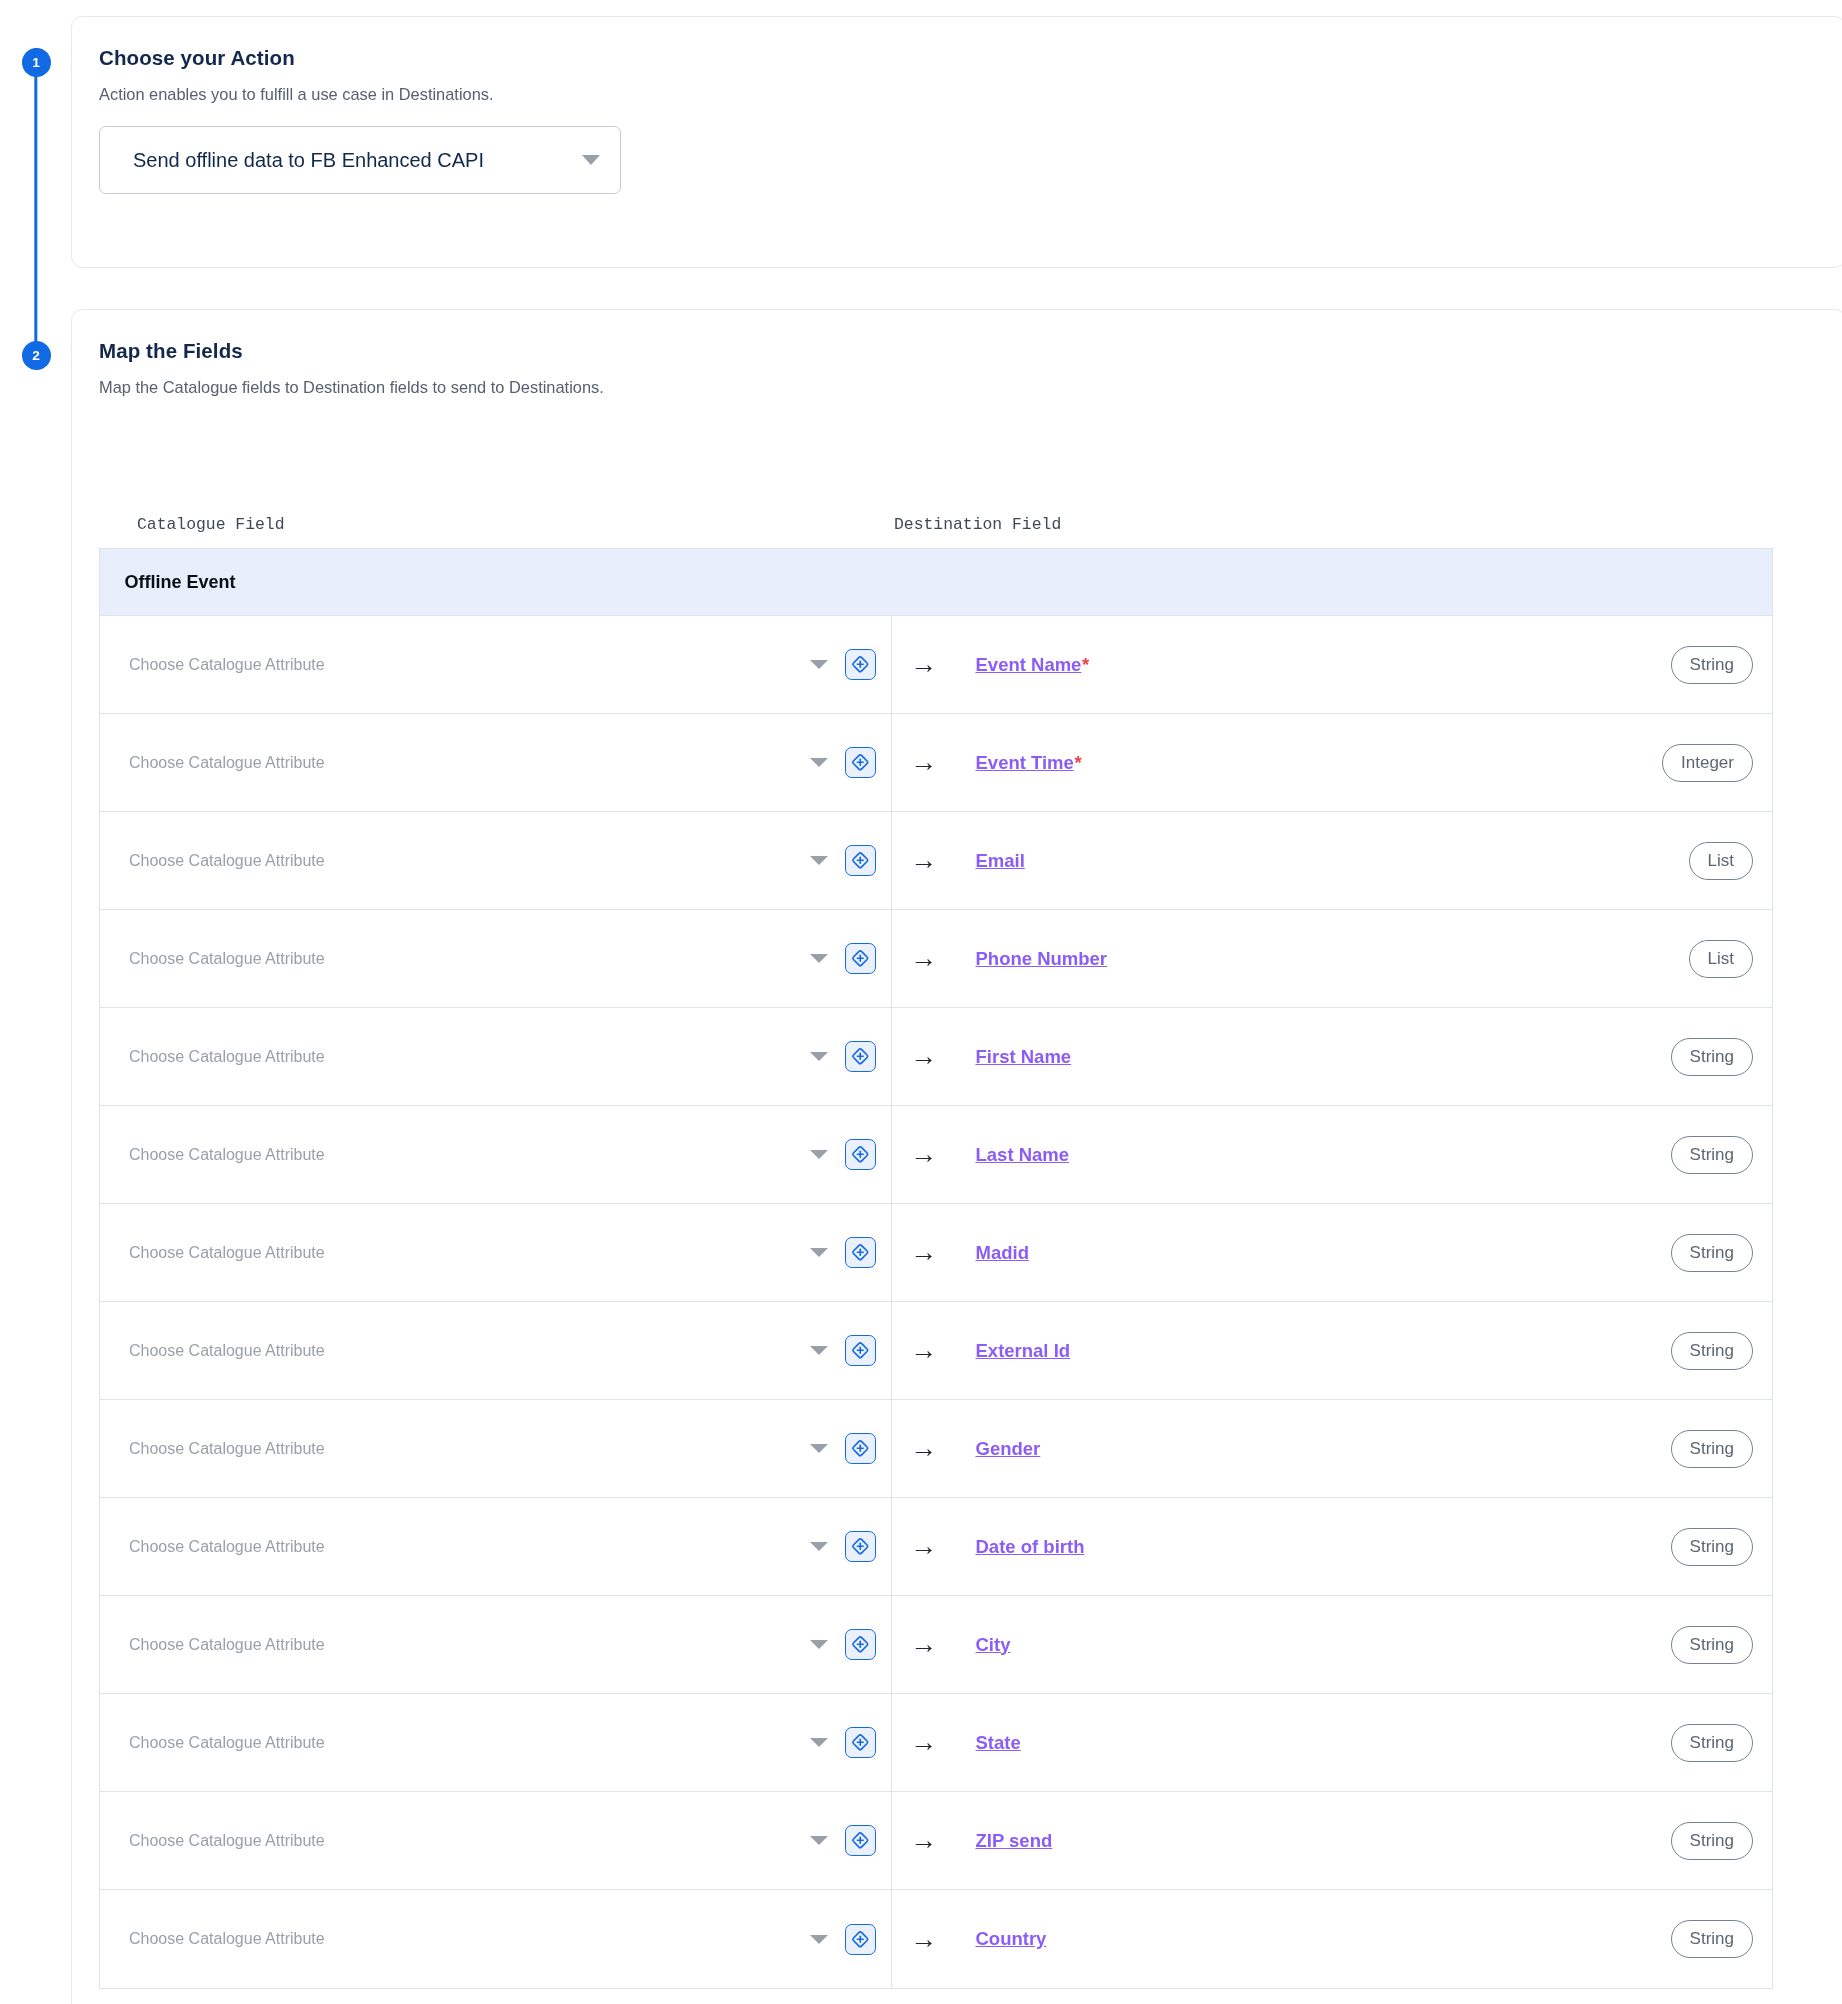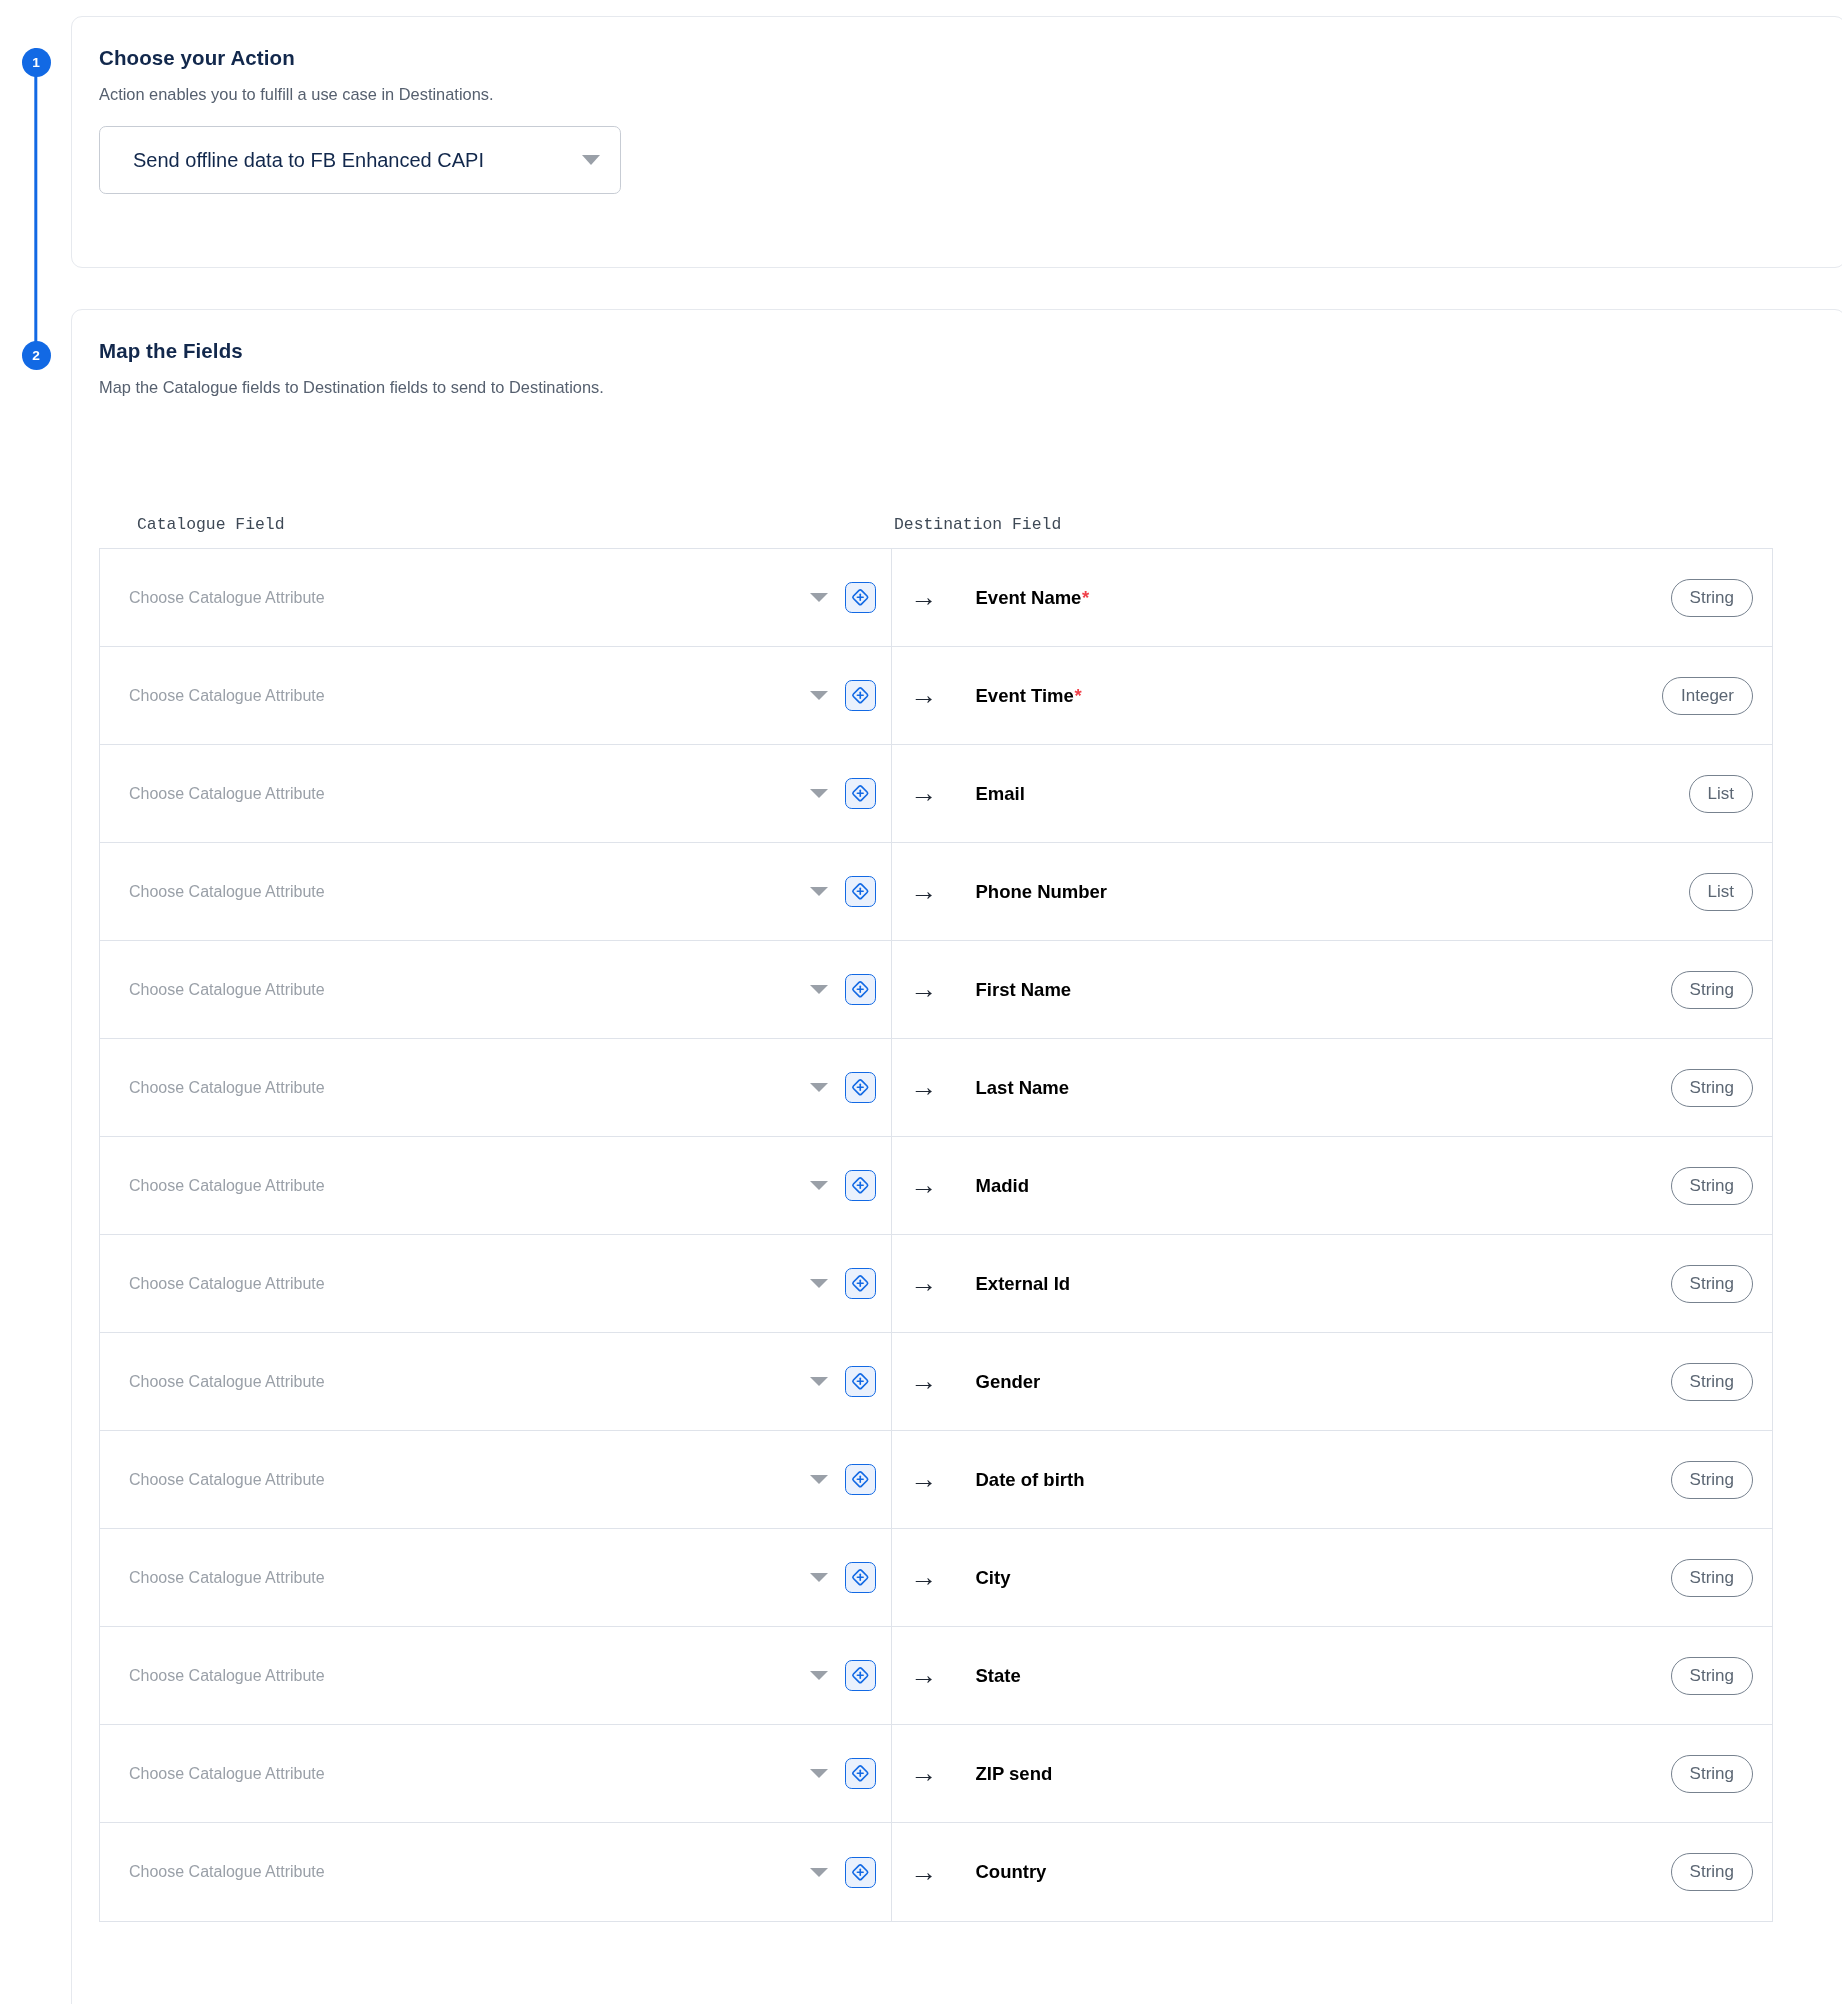--- a/index.html
+++ b/index.html
@@ -198,22 +198,23 @@
   .cell-dest {
     position: relative;
     flex: 1;
     display: flex;
     align-items: center;
   }
   .dest-label {
     margin-left: 20.5px;
     font-size: 18.5px;
     font-weight: 700;
-    color: #000000;
+    color: #8b5cf6;
     white-space: nowrap;
+    text-decoration: underline;
   }
   .req-star {
     color: #f0414a;
     font-size: 18.5px;
     font-weight: 700;
     margin-left: 0.7px;
   }
   .type-pill {
     position: absolute;
     right: 19px;
@@ -252,20 +253,23 @@
 <div class="card" id="card-map">
   <div class="card-title" style="top:29px;">Map the Fields</div>
   <div class="card-sub" style="top:68px;">Map the Catalogue fields to Destination fields to send to Destinations.</div>
 
   <div class="col-headers">
     <div class="col-header" id="hdr-catalogue">Catalogue Field</div>
     <div class="col-header" id="hdr-destination">Destination Field</div>
   </div>
 
   <div class="map-table">
+    <div class="group-row">
+      <span class="group-label">Offline Event</span>
+    </div>
     <div id="rows-container">
         <div class="map-row">
           <div class="cell-source">
             <span class="src-placeholder">Choose Catalogue Attribute</span>
             <span class="src-caret"></span>
             <div class="attr-btn">
               <svg width="20.5" height="20.5" viewBox="0 0 24 24" fill="none" stroke="#1269e4" stroke-width="1.9" stroke-linejoin="round">
                 <rect x="12" y="2.6" width="13.3" height="13.3" rx="2" transform="rotate(45 12 2.6)"></rect>
                 <line x1="8.6" y1="12" x2="15.4" y2="12" stroke-linecap="round"></line>
                 <line x1="12" y1="8.6" x2="12" y2="15.4" stroke-linecap="round"></line>

